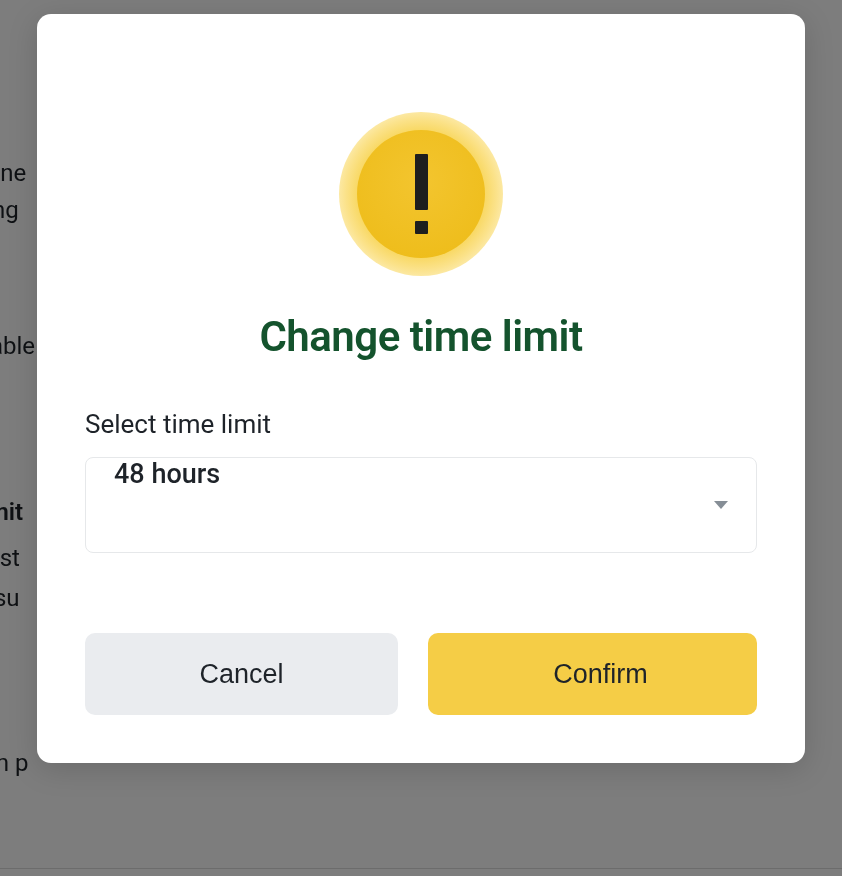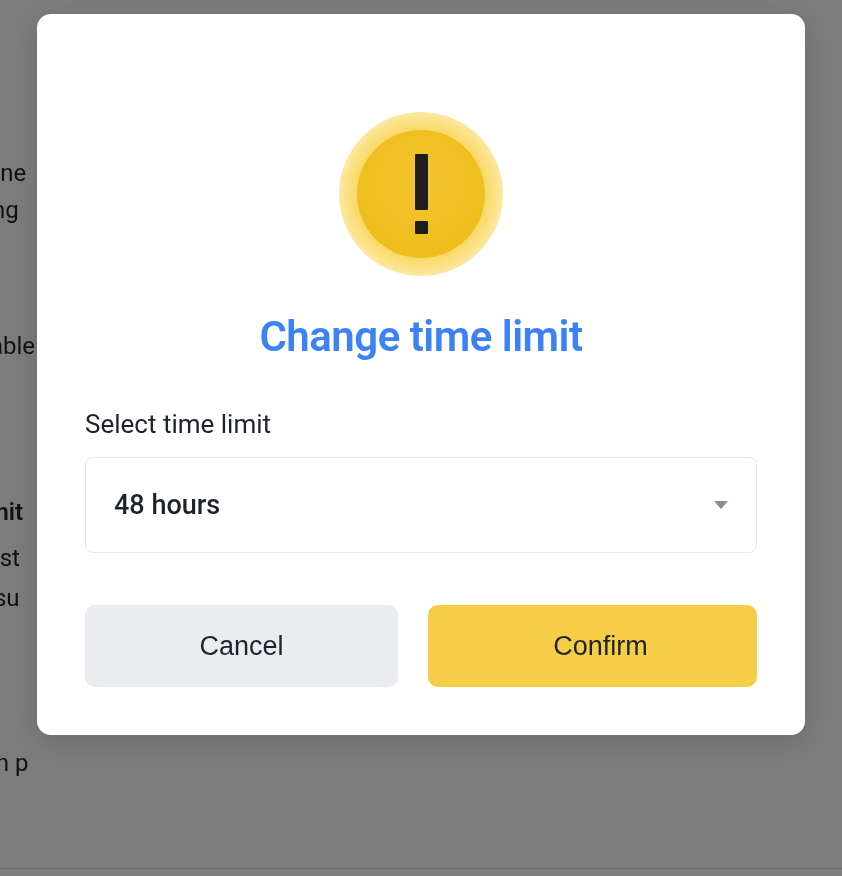--- a/index.html
+++ b/index.html
@@ -95,21 +95,21 @@
     .icon-dot {
       width: 13px;
       height: 13px;
       background: #1e1e1e;
       border-radius: 1px;
     }
     .modal-title {
       text-align: center;
       font-size: 42px;
       font-weight: 600;
-      color: #3b82f6;
+      color: #14532d;
       margin-bottom: 48px;
       letter-spacing: -0.5px;
     }
     .modal-desc {
       font-size: 26px;
       line-height: 1.52;
       color: #707a8a;
       margin-bottom: 40px;
     }
     .field-label {
@@ -118,21 +118,21 @@
       margin-bottom: 18px;
     }
     .select {
       position: relative;
       width: 100%;
       height: 96px;
       border: 1px solid #e6e8ea;
       border-radius: 8px;
       background: #ffffff;
       display: flex;
-      align-items: center;
+      align-items: flex-start;
       padding: 0 28px;
       cursor: pointer;
     }
     .select-value {
       font-size: 27px;
       color: #1e2329;
       font-weight: 500;
     }
     .caret {
       position: absolute;
@@ -140,21 +140,21 @@
       top: 50%;
       transform: translateY(-50%);
       width: 0; height: 0;
       border-left: 7px solid transparent;
       border-right: 7px solid transparent;
       border-top: 8px solid #868e96;
     }
     .button-row {
       display: flex;
       gap: 30px;
-      margin-top: 52px;
+      margin-top: 80px;
     }
     .btn {
       flex: 1 1 0;
       height: 82px;
       border-radius: 10px;
       border: none;
       font-size: 27px;
       font-weight: 500;
       cursor: pointer;
       display: flex;

